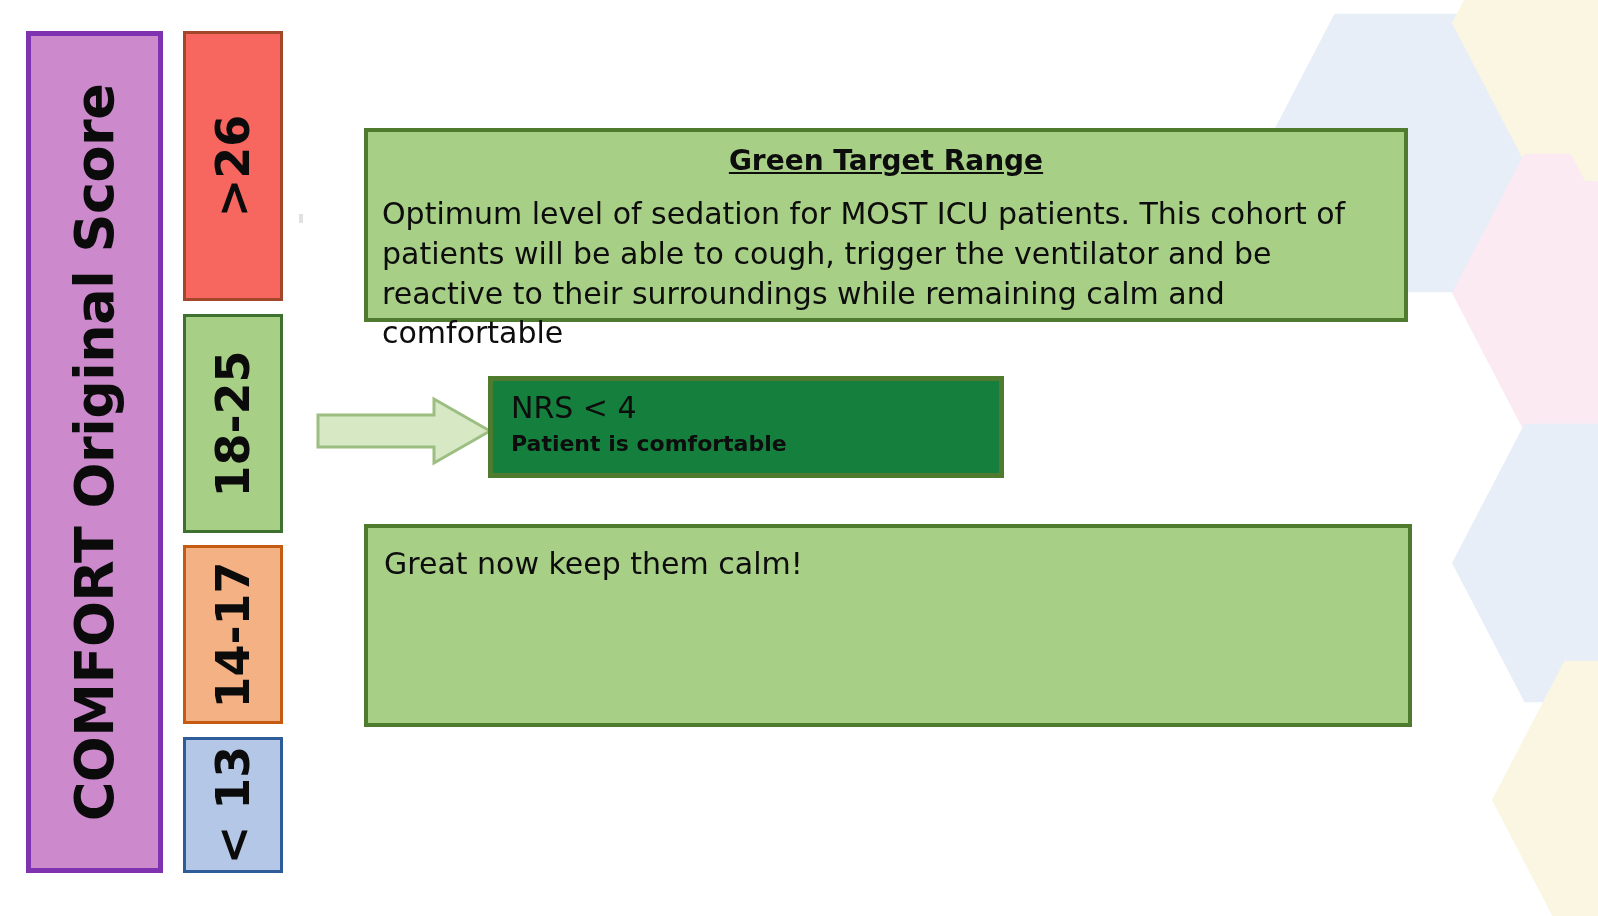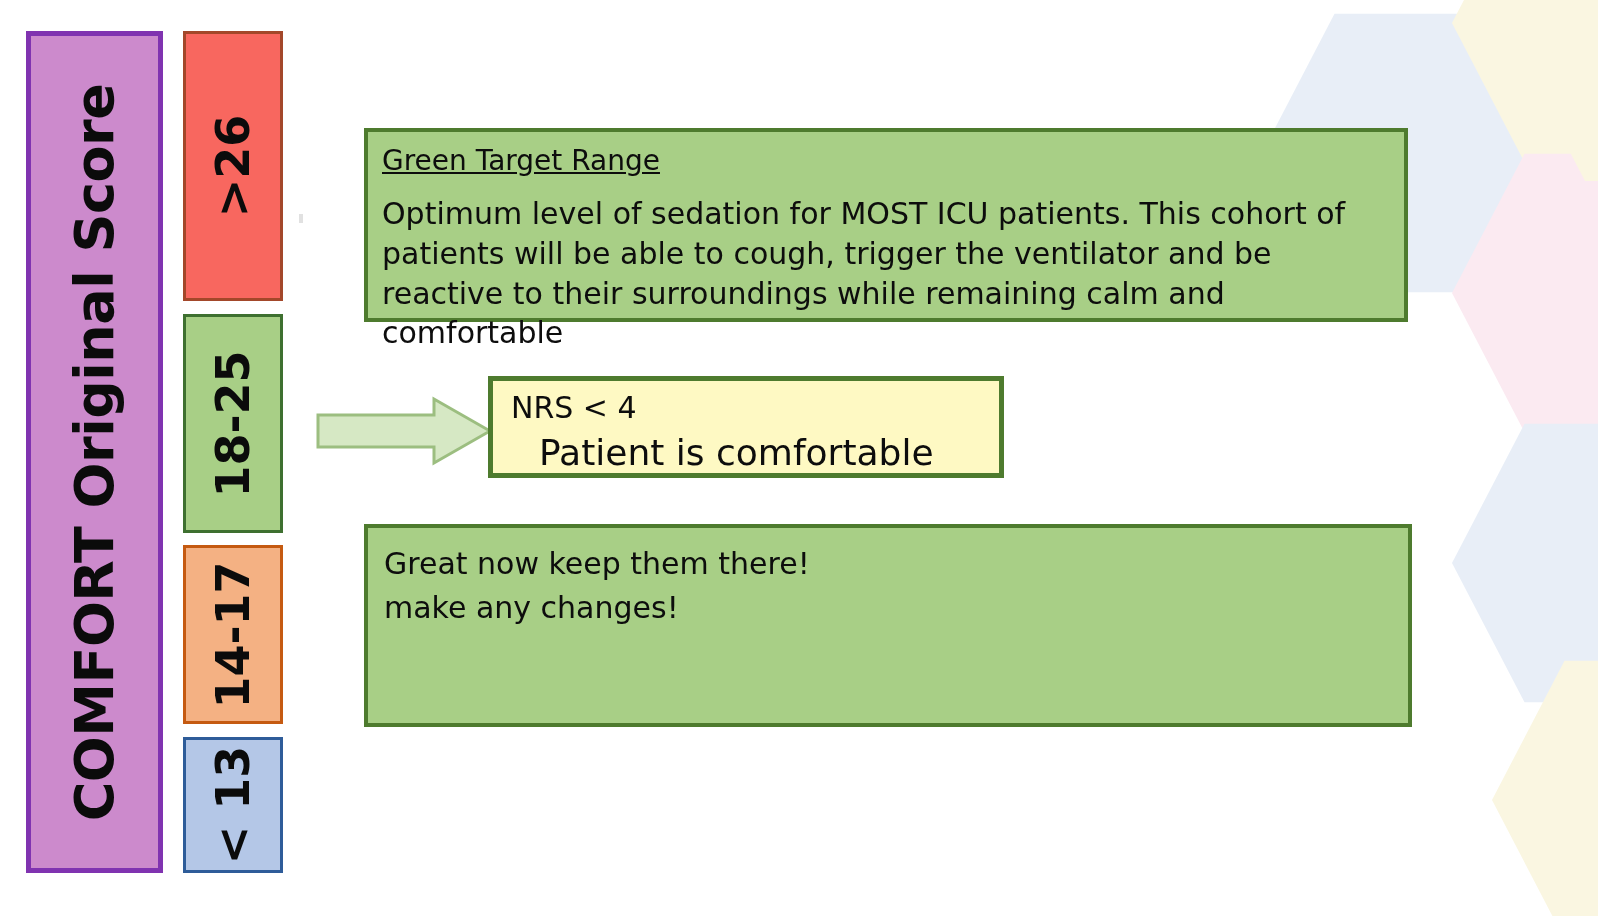--- a/index.html
+++ b/index.html
@@ -54,45 +54,45 @@
     position:absolute;box-sizing:border-box;
     background:#A8CF86;border:4px solid #4E7B2E;
     color:#0d0d0d;
     font-family:"DejaVu Sans", sans-serif;
   }
   #panel-target{
     left:364px;top:128px;width:1044px;height:194px;
     padding:10px 14px 0 14px;
   }
   #panel-target .head{
-    text-align:left;font-weight:normal;font-size:28px;
+    text-align:center;font-weight:bold;font-size:28px;
     text-decoration:underline;line-height:1.35;
   }
   #panel-target .body{
     font-size:30px;line-height:1.33;margin-top:14px;
   }
   #panel-keep{
     left:364px;top:524px;width:1048px;height:203px;
     padding:14px 14px 0 16px;
   }
   #panel-keep .line{font-size:30px;line-height:1.45;}
   #panel-keep u{font-weight:bold;}
 
   
   #arrow{position:absolute;left:316px;top:396px;width:176px;height:70px;}
 
   
   #nrs-box{
     position:absolute;left:488px;top:376px;width:516px;height:102px;
-    background:#fef9c3;border:5px solid #4E7B2E;box-sizing:border-box;
+    background:#15803d;border:5px solid #4E7B2E;box-sizing:border-box;
     padding:7px 0 0 18px;
     font-family:"DejaVu Sans", sans-serif;color:#0d0d0d;
   }
   #nrs-box .l1{font-size:30px;line-height:1.35;}
-  #nrs-box .l2{font-size:36px;line-height:1.35;font-weight:normal;margin-left:28px;}
+  #nrs-box .l2{font-size:22px;line-height:1.35;font-weight:bold;}
 
   
   #stray-mark{
     position:absolute;left:299px;top:214px;width:4px;height:9px;
     background:#c9c9c9;opacity:.55;
   }
 </style>
 </head>
 <body>
 
@@ -163,17 +163,16 @@
       <polygon points="2,19 118,19 118,3 174,35 118,67 118,51 2,51" fill="#D6E8C4" stroke="#9CBE80" stroke-width="3"></polygon>
     </svg>
   </div>
 
   <div id="nrs-box">
     <div class="l1">NRS &lt; 4</div>
     <div class="l2">Patient is comfortable</div>
   </div>
 
   <div class="green-panel" id="panel-keep">
-    <div class="line">Great now keep them there!</div>
-    <div class="line">make any changes!</div>
+    <div class="line">Great now keep them calm!</div>
   </div>
 
 </div>
 
 </body></html>

